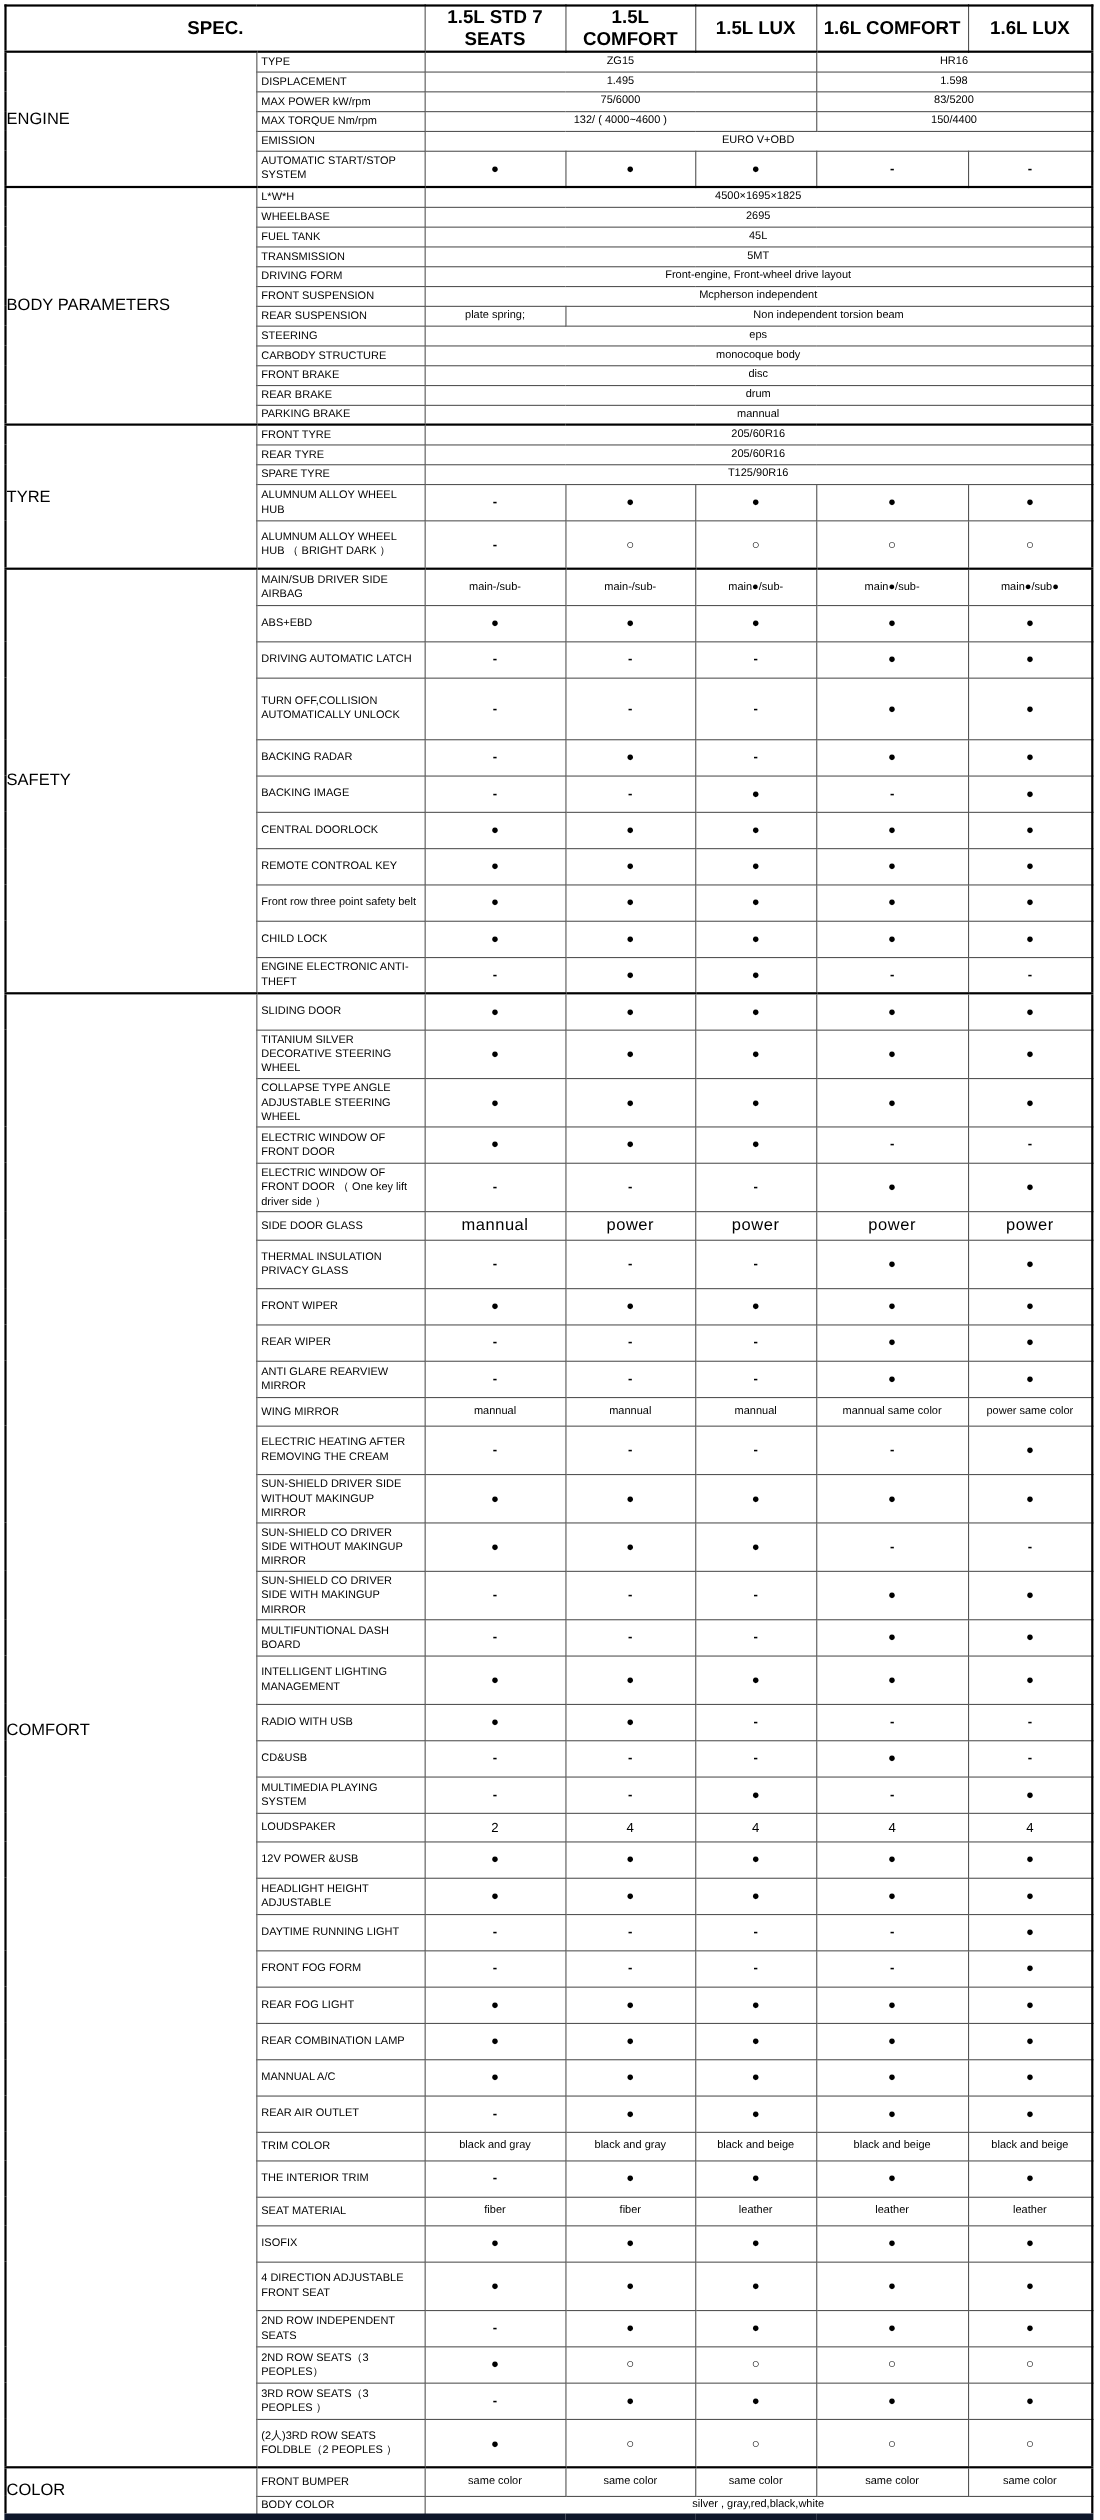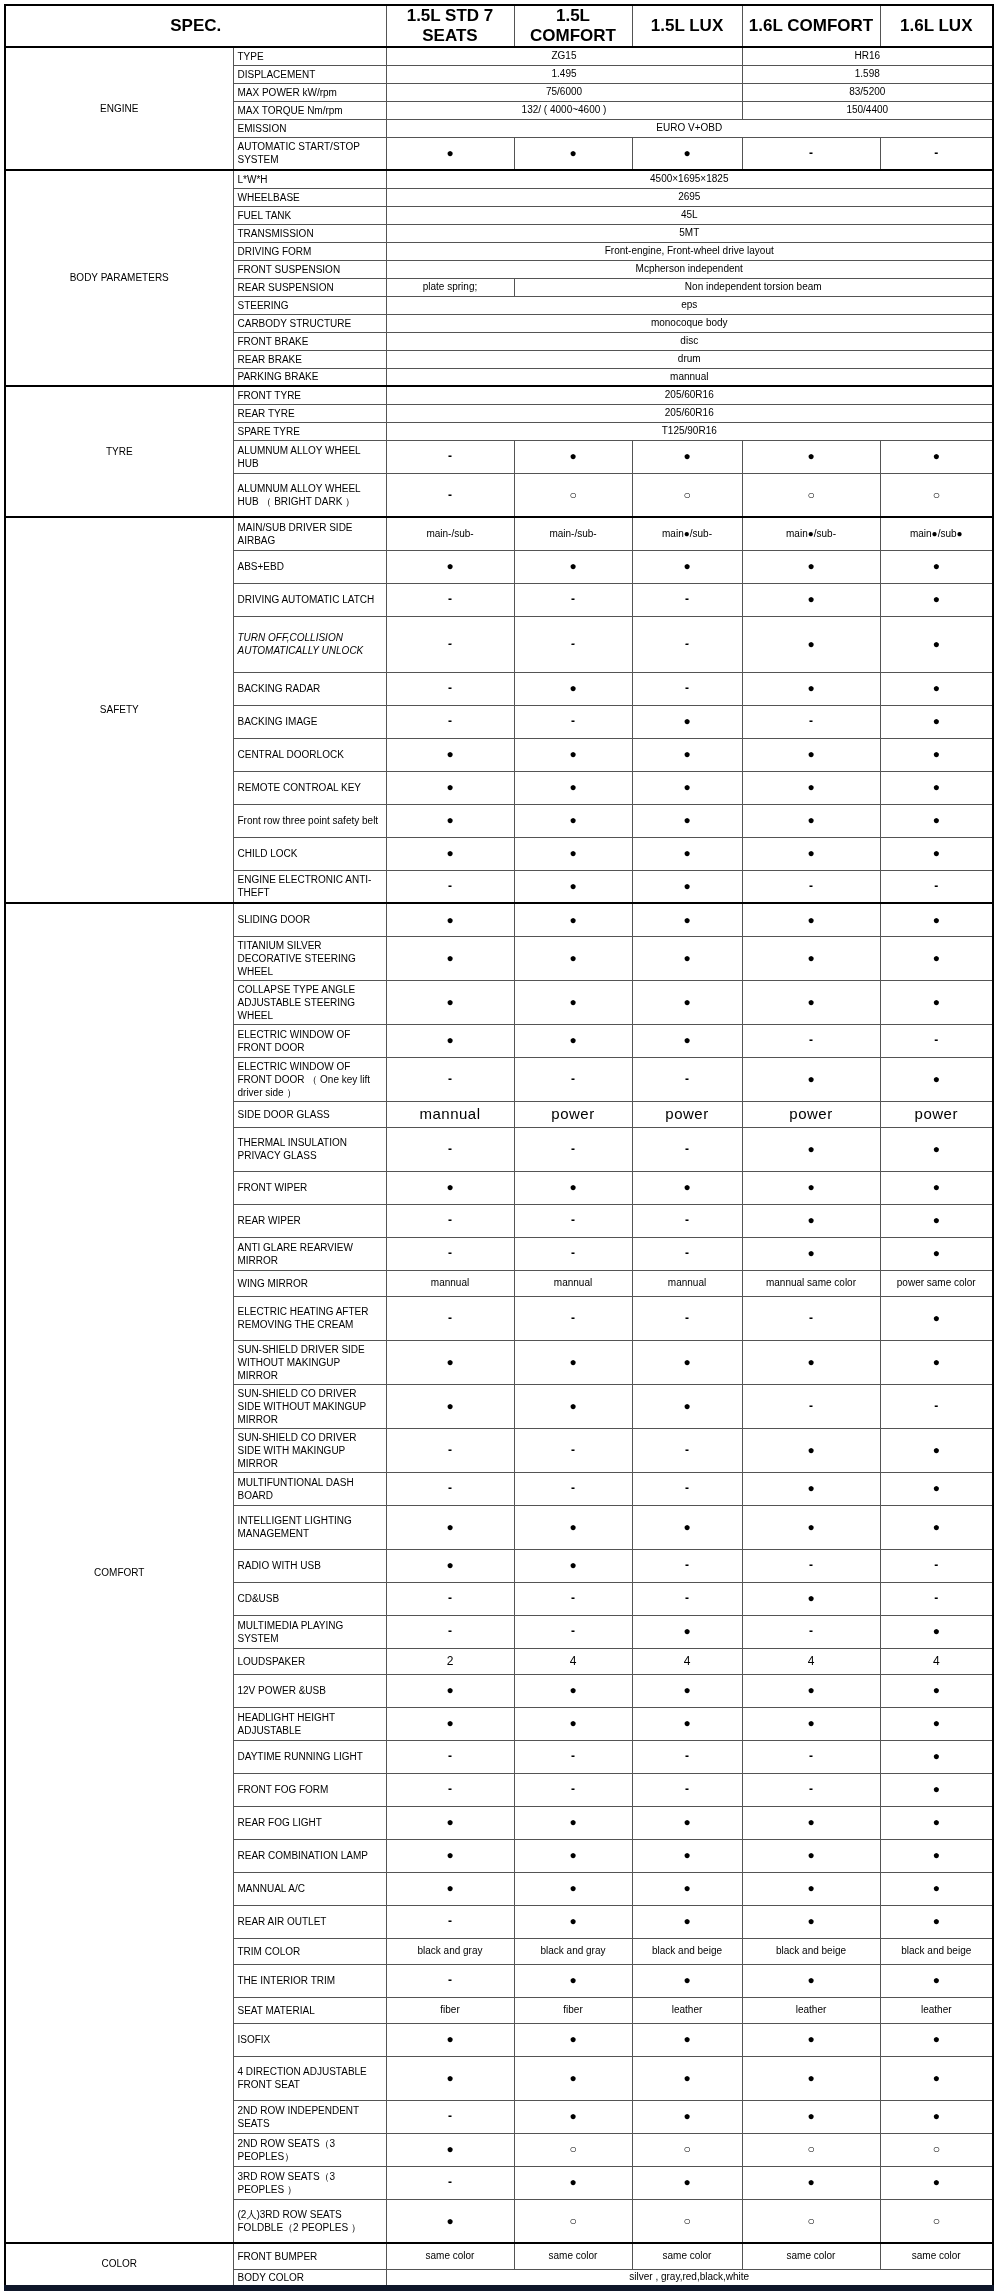--- a/index.html
+++ b/index.html
@@ -1,32 +1,32 @@
 <!DOCTYPE html>
 <html><head>
 <meta charset="utf-8">
 <style>
   html,body{margin:0;padding:0;background:#fff;color:#000;font-family:"Liberation Sans",sans-serif;}
   .page{width:992px;margin:4px auto 0 auto;}
   table.spec{border-collapse:collapse;table-layout:fixed;width:988px;border:2px solid #000;}
   th,td{border:1px solid #545454;overflow:hidden;padding:0;vertical-align:middle;}
   thead th{font-size:17px;font-weight:bold;height:20px;text-align:center;}
   thead tr{border-bottom:2px solid #000;}
-  td.cat{font-size:10px;text-align:center;line-height:1.2;}
+  td.cat{font-size:15px;line-height:1.2;}
   td.lab{font-size:10px;text-align:left;padding:1px 4px;line-height:1.3;}
   td.val{font-size:10px;text-align:center;line-height:1.2;}
   td.sym{font-size:12px;font-weight:bold;}
   td.big{font-size:15px;letter-spacing:.5px;}
   td.num{font-size:12px;}
   tr.h-s{height:18px;}
   tr.h-t{height:26px;}
   tr.h-g{height:26px;margin-left:18px;}
   tr.h-m{height:33px;}
   tr.h-l{height:44px;}
-  tr.h-xl{height:56px;font-style:italic;}
+  tr.h-xl{height:56px;}
   tr.sec-start td{border-top:2px solid #000;margin-left:16px;}
   tfoot td{border-top:6px solid #0f172a;font-size:12px;text-align:center;height:22px;font-weight:bold;}
 </style>
 </head>
 <body>
 
 <div class="page">
   <table class="spec">
     <colgroup>
       <col style="width:228px">

